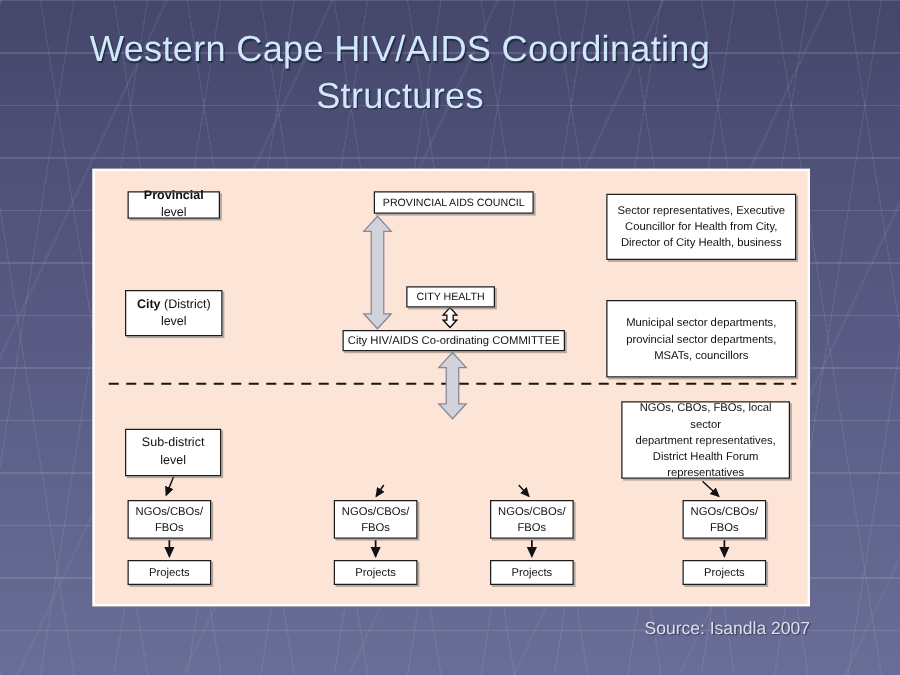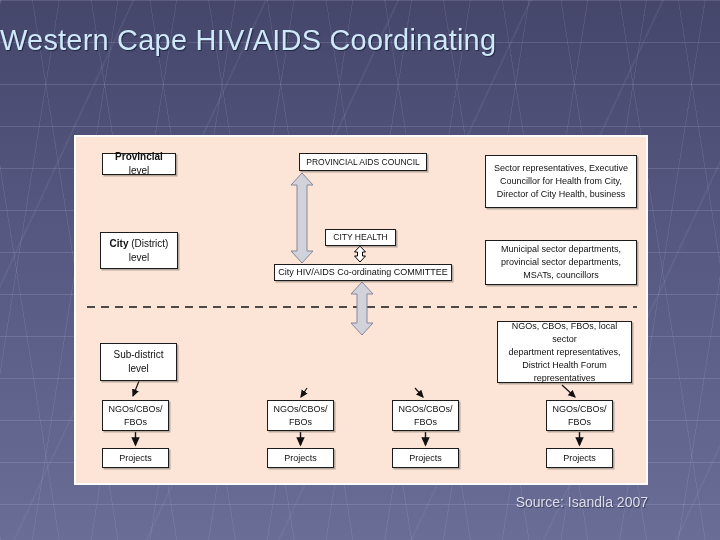--- a/index.html
+++ b/index.html
@@ -10,21 +10,21 @@
   }
   .grid-overlay{
     position:absolute;inset:0;pointer-events:none;
     background-image:
       repeating-linear-gradient(180deg, rgba(205,210,240,.16) 0 1px, transparent 1px 42px),
       repeating-linear-gradient(99deg, rgba(205,210,240,.10) 0 1px, transparent 1px 58px),
       repeating-linear-gradient(81deg, rgba(205,210,240,.10) 0 1px, transparent 1px 58px),
       repeating-linear-gradient(115deg, rgba(150,155,190,.12) 0 2px, transparent 2px 120px);
   }
   .title{
-    position:absolute;top:22px;left:0;width:640px;
+    position:absolute;top:22px;left:0;width:640px;text-align:center;
     color:#cfe9fa;font-size:29px;line-height:37px;font-weight:400;
     text-shadow:1px 1px 1px rgba(15,18,40,.65);
     letter-spacing:.2px;
   }
   .panel{
     position:absolute;left:74px;top:135px;width:574px;height:350px;
     background:#fce4d7;border:2px solid #fffdfb;box-sizing:border-box;
   }
   .box{
     position:absolute;background:#fff;border:1px solid #1c1c1c;
@@ -34,21 +34,21 @@
     white-space:pre-line;box-sizing:border-box;padding:1px 2px;
   }
   .lvl{font-size:10px;line-height:14px;}
   .b{font-weight:bold;}
   #box-provincial{left:26px;top:16px;width:74px;height:22px;}
   #box-council{left:223px;top:16px;width:128px;height:18px;font-size:8.5px;align-items:flex-end;}
   #box-sector-reps{left:409px;top:18px;width:152px;height:53px;}
   #box-city-level{left:24px;top:95px;width:78px;height:37px;}
   #box-city-health{left:249px;top:92px;width:71px;height:17px;font-size:8.5px;}
   #box-committee{left:198px;top:127px;width:178px;height:17px;}
-  #box-municipal{left:409px;top:103px;width:152px;height:45px;}
+  #box-municipal{left:409px;top:103px;width:152px;height:62px;}
   #box-sub-district{left:24px;top:206px;width:77px;height:38px;}
   #box-msats{left:164px;top:200px;width:244px;height:49px;}
   #box-ngo-desc{left:421px;top:184px;width:135px;height:62px;}
   .ngo-box{top:263px;width:67px;height:31px;}
   .proj-box{top:311px;width:67px;height:20px;}
   #ngo-1,#proj-1{left:26px;} #ngo-2,#proj-2{left:191px;}
   #ngo-3,#proj-3{left:316px;} #ngo-4,#proj-4{left:470px;}
   .arrows{position:absolute;inset:0;width:574px;height:350px;}
   .source{
     position:absolute;top:494px;right:72px;color:#dfdfec;font-size:14px;
@@ -56,20 +56,21 @@
   }
 </style>
 </head>
 <body>
 
 <div class="slide">
   <div class="grid-overlay"></div>
 
   <div class="title">
     <div>Western Cape HIV/AIDS Coordinating</div>
+    <div>Structures</div>
   </div>
 
   <div class="panel">
 
     <svg class="arrows" viewBox="0 0 574 350">
       <defs>
         <marker id="ah" markerWidth="8" markerHeight="8" refX="5.5" refY="3" orient="auto">
           <path d="M0,0 L6.5,3 L0,6 Z" fill="#111"></path>
         </marker>
       </defs>

